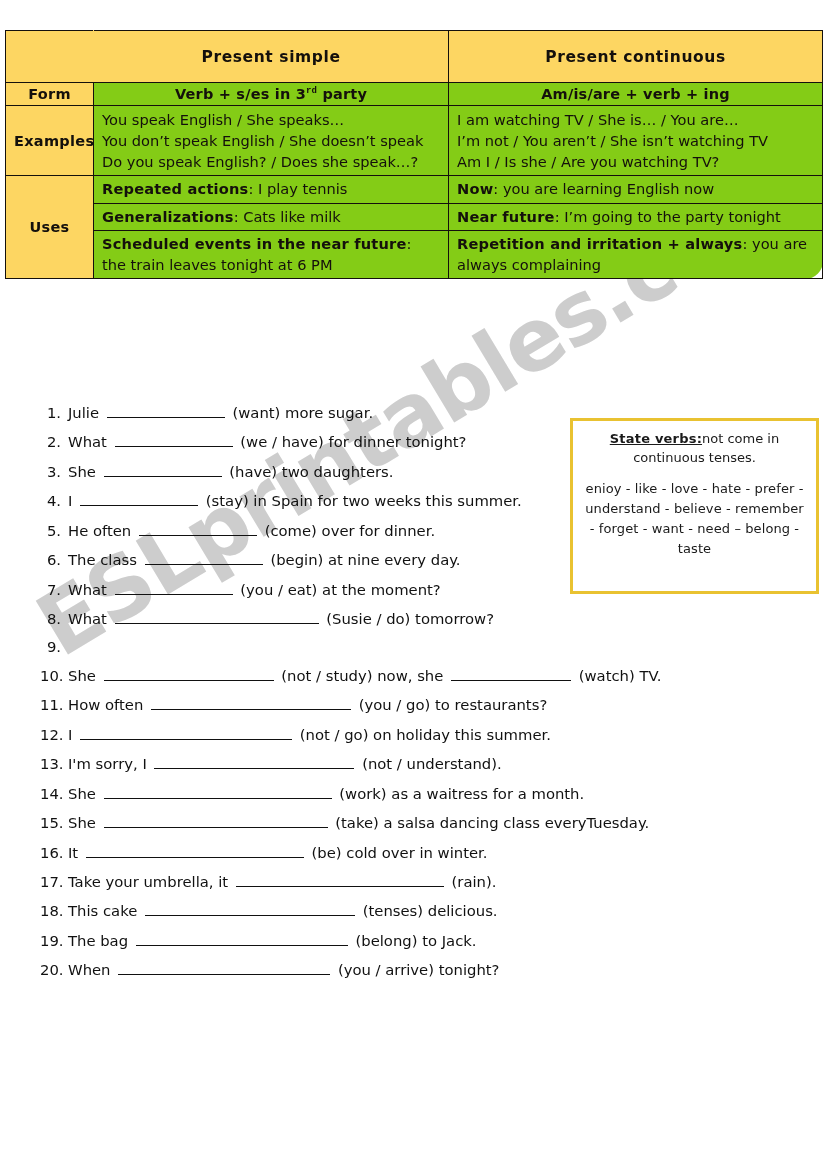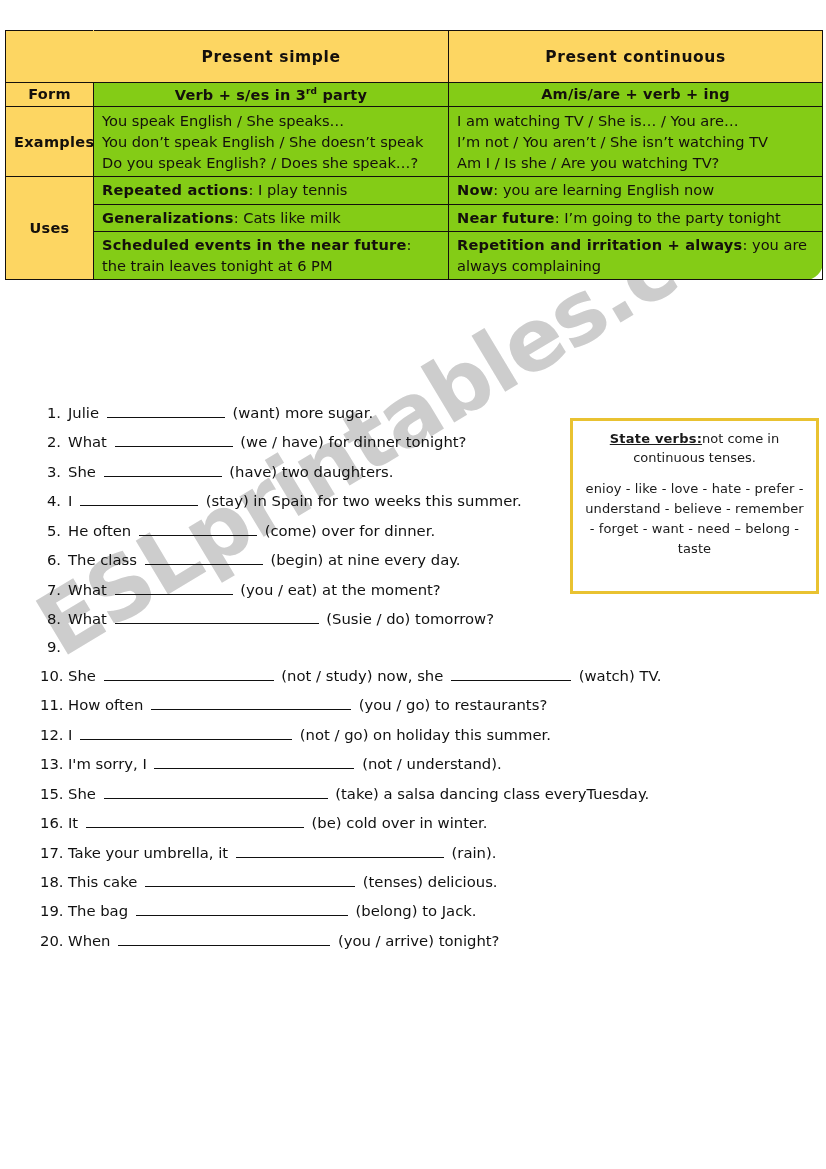--- a/index.html
+++ b/index.html
@@ -96,21 +96,21 @@
   .cell-left .ln { display: block; white-space: nowrap; }
   .uses-cell {
     text-align: left;
     font-size: 14.6px;
     color: #14100c;
     line-height: 1.4;
     padding-top: 7px;
     padding-bottom: 7px;
   }
   .uses-cell b { font-weight: bold; letter-spacing: .2px; }
-  sup { font-size: .62em; vertical-align: super; }
+  sup { font-size: .62em; vertical-align: super; font-family: Liberation Mono, monospace; }
 
   
   #exercises {
     position: absolute;
     left: 40px;
     top: 404px;
     width: 760px;
     z-index: 8;
   }
   .ex-item {
@@ -280,20 +280,24 @@
       </div>
       <div class="ex-item">
         <span class="ex-num">12.</span>
         <span class="ex-text"><span>I </span><span class="blank" style="width: 212px;"></span><span> (not / go) on holiday this summer.</span></span>
       </div>
       <div class="ex-item">
         <span class="ex-num">13.</span>
         <span class="ex-text"><span>I'm sorry, I </span><span class="blank" style="width: 200px;"></span><span> (not / understand).</span></span>
       </div>
       <div class="ex-item">
+        <span class="ex-num">14.</span>
+        <span class="ex-text"><span>She </span><span class="blank" style="width: 228px;"></span><span> (work) as a waitress for a month.</span></span>
+      </div>
+      <div class="ex-item">
         <span class="ex-num">15.</span>
         <span class="ex-text"><span>She </span><span class="blank" style="width: 224px;"></span><span> (take) a salsa dancing class everyTuesday.</span></span>
       </div>
       <div class="ex-item">
         <span class="ex-num">16.</span>
         <span class="ex-text"><span>It </span><span class="blank" style="width: 218px;"></span><span> (be) cold over in winter.</span></span>
       </div>
       <div class="ex-item">
         <span class="ex-num">17.</span>
         <span class="ex-text"><span>Take your umbrella, it </span><span class="blank" style="width: 208px;"></span><span> (rain).</span></span>

